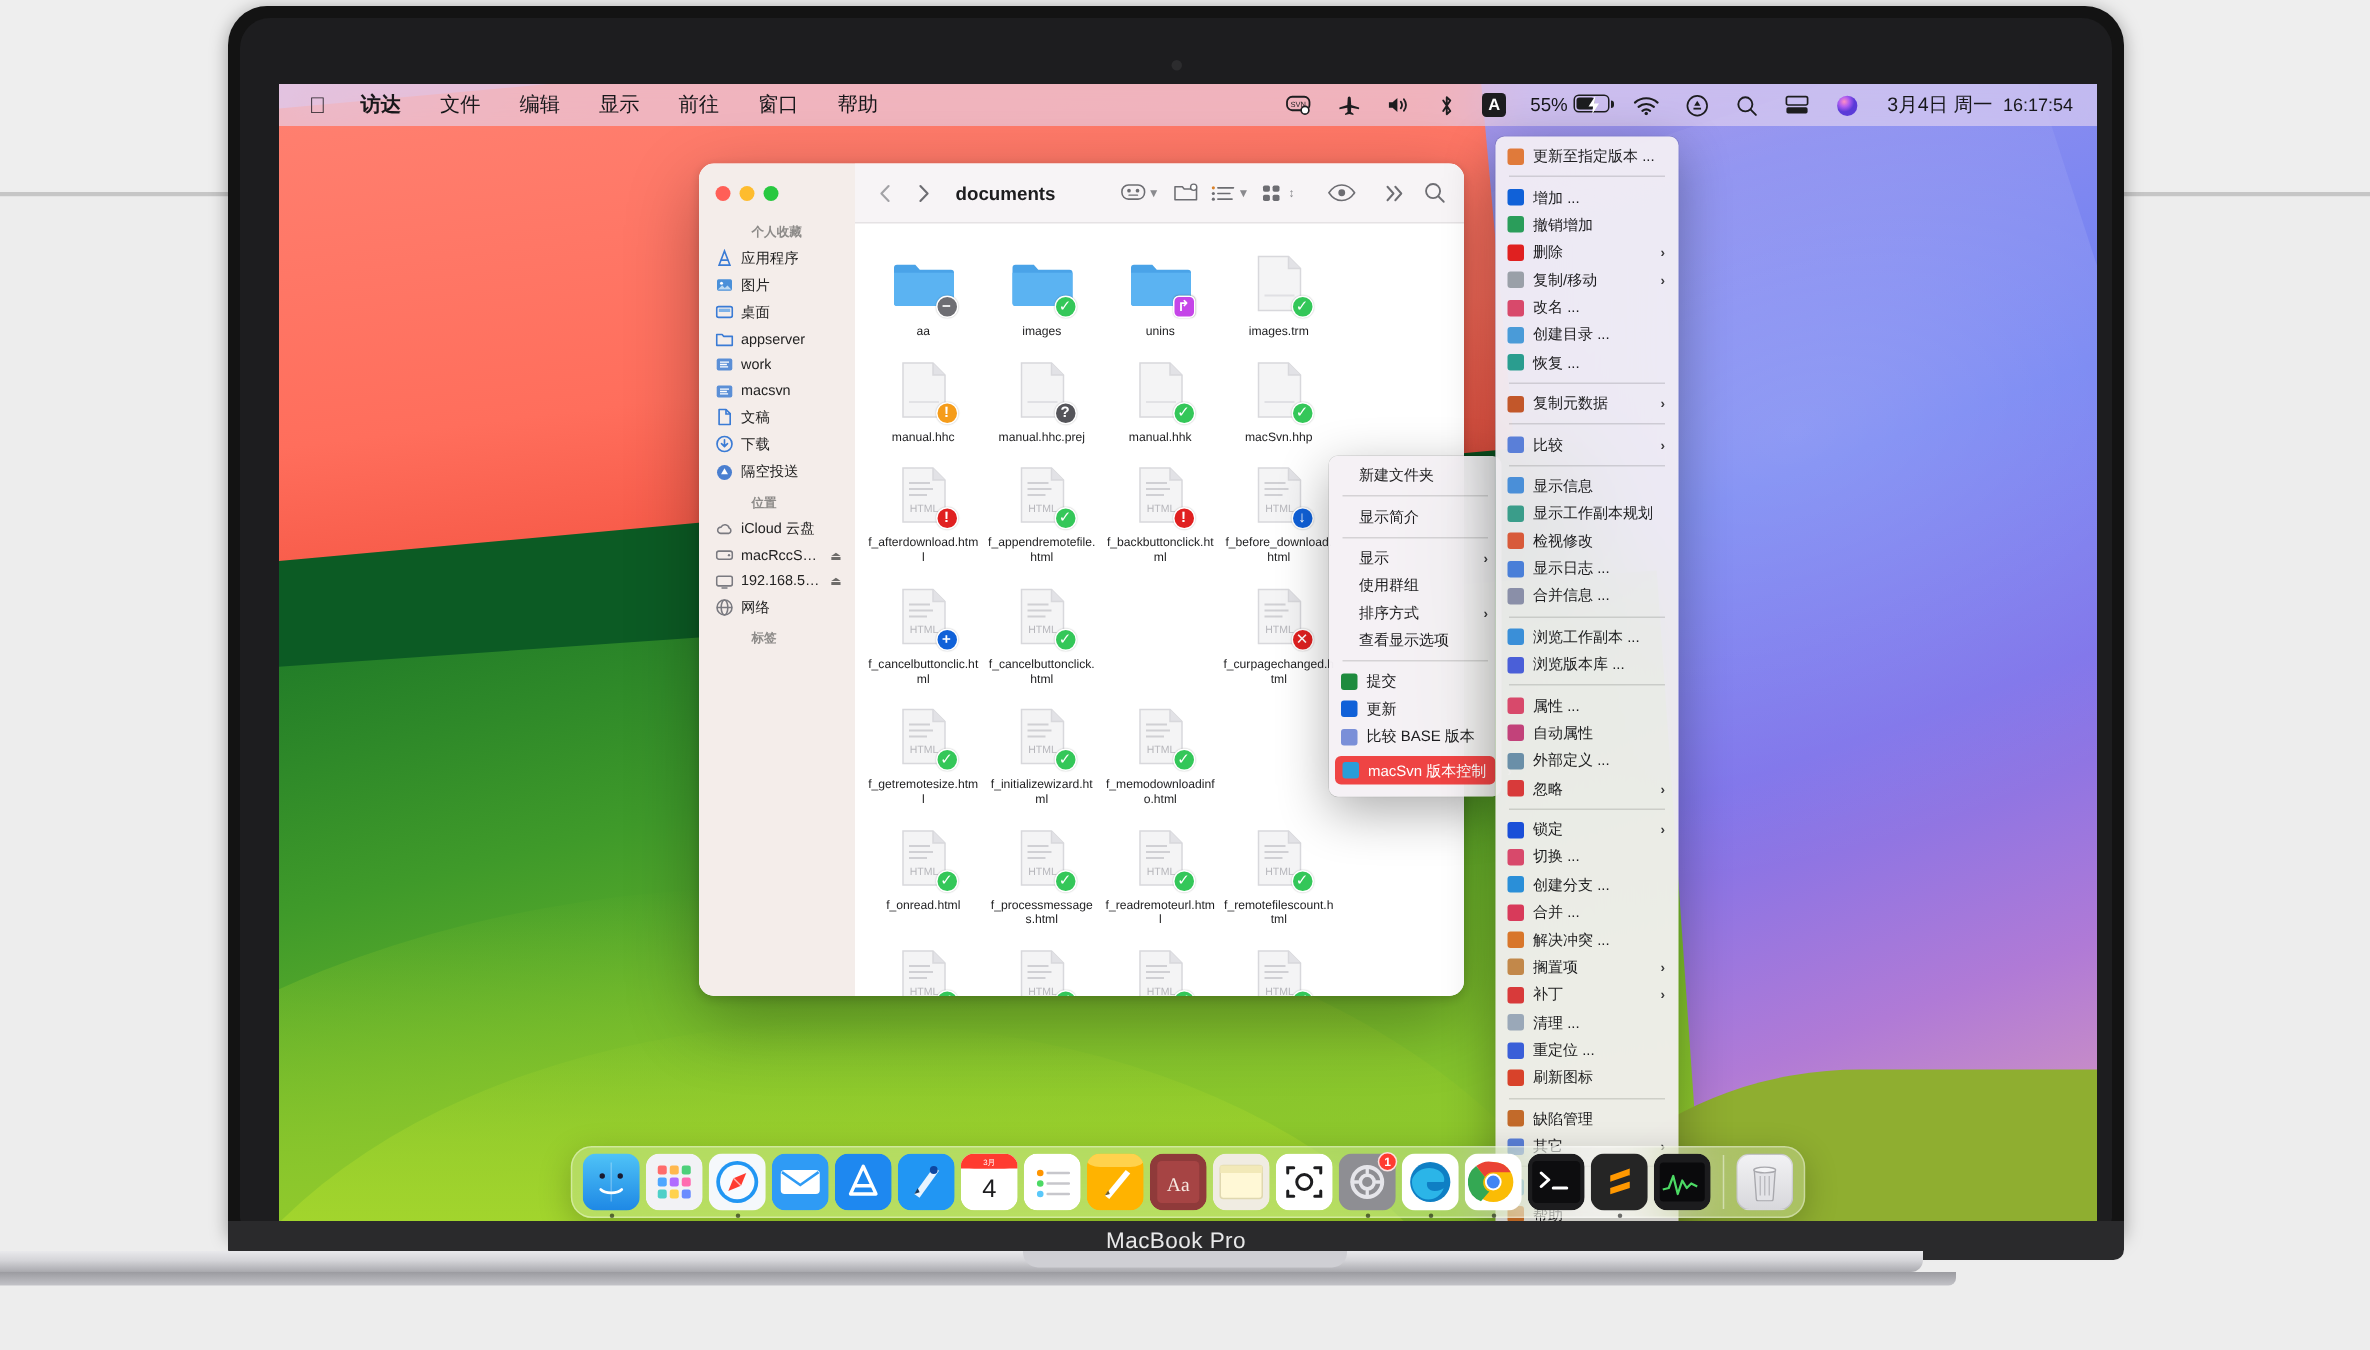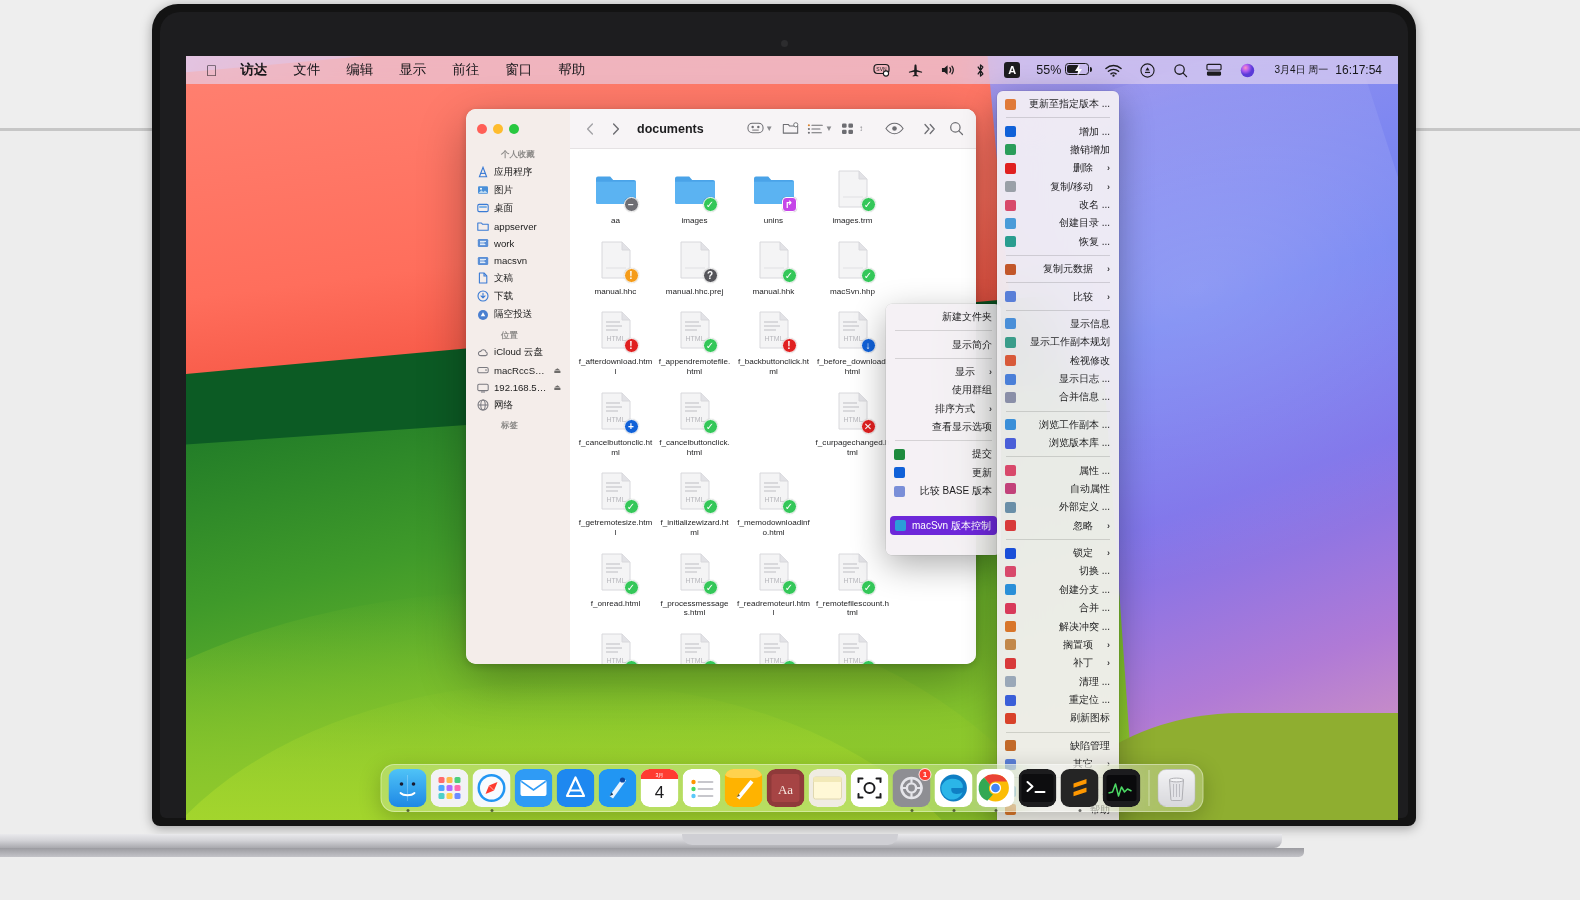--- a/index.html
+++ b/index.html
@@ -107,21 +107,21 @@
   .mb-right { margin-left:auto; display:flex; align-items:center; gap:0; }
   .mb-ic { padding:0 9px; display:flex; align-items:center; height:22px; }
   .mb-ic svg { display:block; }
   .mb-batt { display:flex; align-items:flex-start; gap:4px; padding:0 7px; font-size:12.5px; }
   .batt-shell { width:24px; height:12px; border:1.5px solid #1d1d1f; border-radius:3.5px; position:relative; }
   .batt-shell::after { content:""; position:absolute; right:-3.5px; top:3px; width:2px; height:5px;
     background:#1d1d1f; border-radius:0 2px 2px 0; }
   .batt-fill { position:absolute; left:1px; top:1px; bottom:1px; width:55%; background:#1d1d1f; border-radius:2px; }
   .mb-abox { width:16px; height:16px; background:#1d1d1f; color:#fff; border-radius:3px;
     display:flex; align-items:center; justify-content:center; font-size:11px; font-weight:bold; }
-  .mb-date { padding:0 7px 0 10px; font-size:10px; white-space:nowrap; }
+  .mb-date { padding:0 7px 0 10px; font-size:13px; white-space:nowrap; }
   .mb-time { padding:0 4px 0 0; font-size:12px; white-space:nowrap; }
 
   
   .finder {
     position:absolute; left:280px; top:53px; width:510px; height:555px;
     border-radius:10px; overflow:hidden;
     box-shadow: 0 16px 48px rgba(0,0,0,.30), 0 2px 8px rgba(0,0,0,.18);
     display:flex; background:#fff;
   }
   .fd-sidebar {
@@ -173,24 +173,24 @@
     position:absolute; border-radius:6px;
     background: rgba(244,240,244,.93);
     backdrop-filter: blur(30px);
     box-shadow: 0 10px 34px rgba(0,0,0,.32), 0 0 0 .5px rgba(0,0,0,.12);
     padding:4px 0; font-size:10px; color:#1d1d1f;
   }
   .cm-row { display:flex; align-items:center; gap:6px; padding:2.2px 9px 2.2px 8px; white-space:nowrap; }
   .cm-row.plain { padding-left:20px; }
   .cm-row .cmic { width:11px; height:11px; flex:0 0 11px; display:flex; align-items:center; justify-content:center;
                   font-size:9px; border-radius:2px; }
-  .cm-row .cmlbl { flex:1;text-align:right; }
+  .cm-row .cmlbl { flex:1; }
   .cm-row .arrow { font-size:9px; color:#3a3a3c; font-weight:bold; margin-left:8px; }
   .cm-sep { height:1px; background:rgba(0,0,0,.13); margin:4px 9px; }
-  .cm-row.sel { background:#6d28d9; color:#fff; border-radius:4px; margin:16px 4px; padding-left:5px; }
+  .cm-row.sel { background:#ef4444; color:#fff; border-radius:4px; margin:4px 4px; padding-left:5px; }
   .cm-row.sel .arrow { color:#fff; }
 
   #finder-ctx { left:700px; top:248px; width:115px; }
   #svn-ctx { left:811px; top:35px; width:122px; }
 
   
   .dock {
     position:absolute; left:50%; bottom:8px; transform:translateX(-50%);
     height:48px; padding:4px 7px; border-radius:14px;
     background: rgba(255,255,255,.25);
@@ -1206,17 +1206,20 @@
                   <path d="M4 5h14l-1.4 19.3a1.4 1.4 0 0 1-1.4 1.3H6.8a1.4 1.4 0 0 1-1.4-1.3z" fill="#e3e3e7" stroke="#a8a8ad" stroke-width=".9"></path>
                   <ellipse cx="11" cy="5" rx="7.3" ry="1.9" fill="#f4f4f6" stroke="#a8a8ad" stroke-width=".9"></ellipse>
                   <path d="M8 9v13M11 9v13M14 9v13" stroke="#b9b9be" stroke-width=".9"></path>
                 </svg>
             </div>
           </div>
 
         </div>
       </div>
     </div>
+    <div class="chin">
+      <span>MacBook Pro</span>
+    </div>
   </div>
   <div class="base"></div>
   <div class="notch"></div>
   <div class="base-shadow"></div>
 </div>
 
 </body></html>

